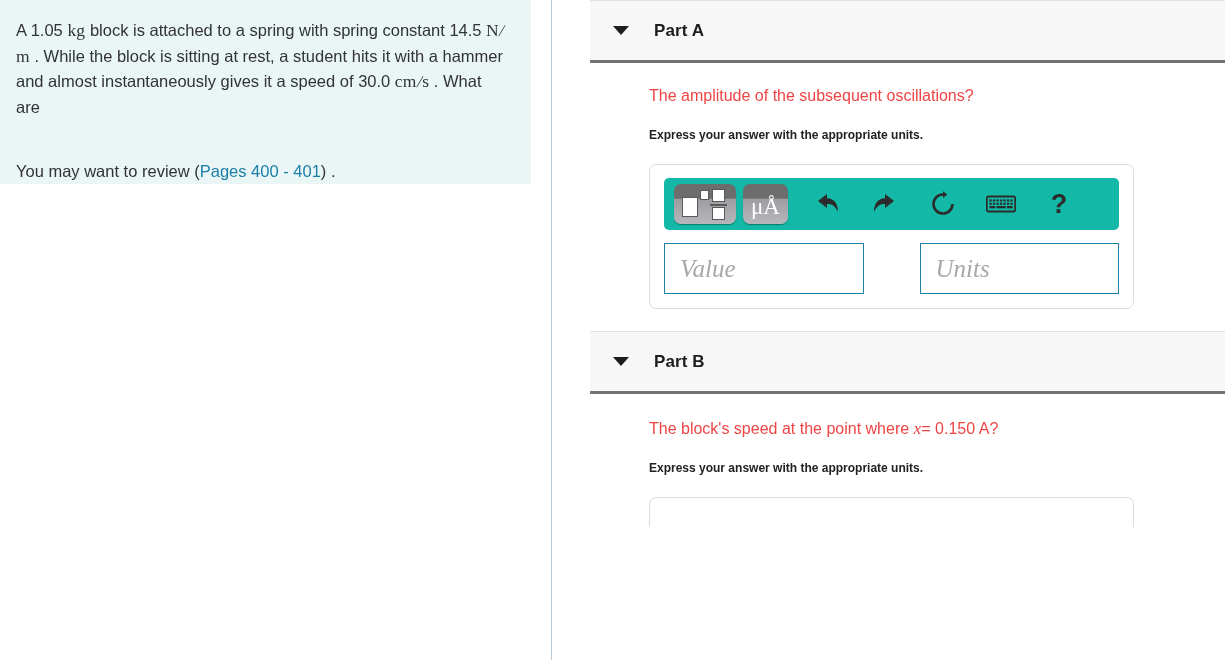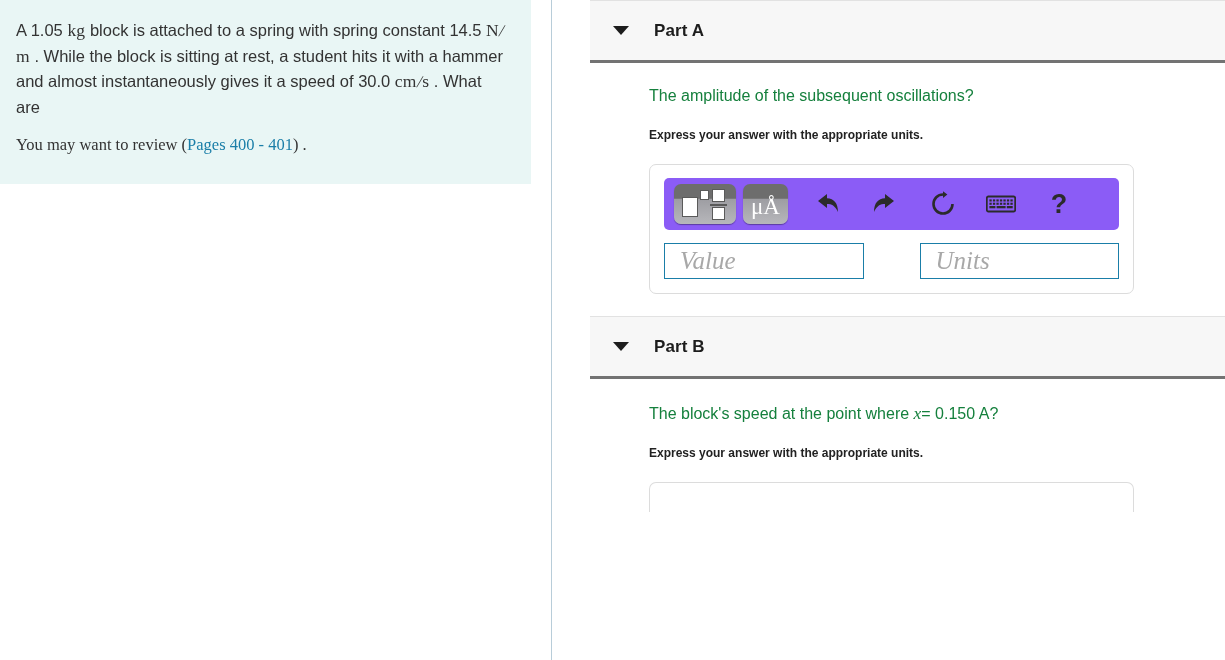--- a/index.html
+++ b/index.html
@@ -39,25 +39,24 @@
     letter-spacing: 0.2px;
     text-align: center;
   }
   .frac-slash {
     font-family: "Liberation Serif", "DejaVu Serif", serif;
     display: inline-block;
     transform: skewX(-14deg);
     padding: 0 0.5px;
   }
   .q-review {
-    margin-top: 13px;
+    margin-top: 39px;
     font-size: 16.5px;
     line-height: 24px;
     color: #333333;
-    font-family: Liberation Serif, serif;
   }
   a.page-link {
     color: #1a7ea8;
     text-decoration: none;
   }
 
   #vertical-divider {
     position: absolute;
     left: 551px;
     top: 0;
@@ -99,21 +98,21 @@
     font-weight: bold;
     color: #1d1d1d;
     letter-spacing: 0.1px;
   }
 
   .part-body {
     padding: 22px 0 0 59px;
   }
   .prompt {
     font-size: 16px;
-    color: #15803d;
+    color: #ef4444;
     line-height: 22px;
     margin-bottom: 17px;
   }
   .mathvar {
     font-family: "Liberation Serif", "DejaVu Serif", serif;
     font-style: italic;
     font-size: 17.5px;
   }
   .express {
     font-size: 12px;
@@ -126,21 +125,21 @@
   
   .answer-box {
     width: 485px;
     border: 1px solid #dcdcdc;
     border-radius: 7px;
     box-sizing: border-box;
     padding: 13px 14px 14px 14px;
     background: #ffffff;
   }
   .tool-strip {
-    background: #8b5cf6;
+    background: #14b8a6;
     border-radius: 5px;
     height: 52px;
     display: flex;
     align-items: center;
     padding: 0 10px;
     box-sizing: border-box;
   }
   .gbtn {
     width: 62px;
     height: 40px;
@@ -201,21 +200,21 @@
     font-weight: bold;
     color: #2b2b2b;
     line-height: 1;
   }
 
   .field-row {
     display: flex;
     margin-top: 13px;
   }
   .field {
-    height: 36px;
+    height: 51px;
     border: 1px solid #1a7ea8;
     box-sizing: border-box;
     background: #ffffff;
     display: flex;
     align-items: center;
     padding-left: 15px;
     font-family: "Liberation Serif", "DejaVu Serif", serif;
     font-style: italic;
     font-size: 25px;
     color: #a8a8a8;

